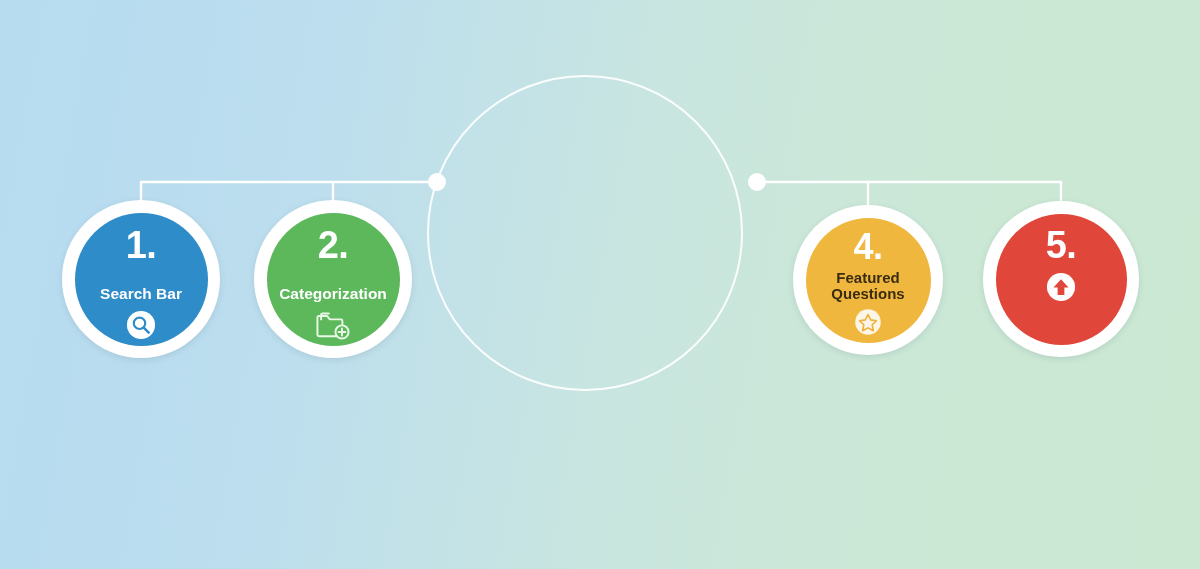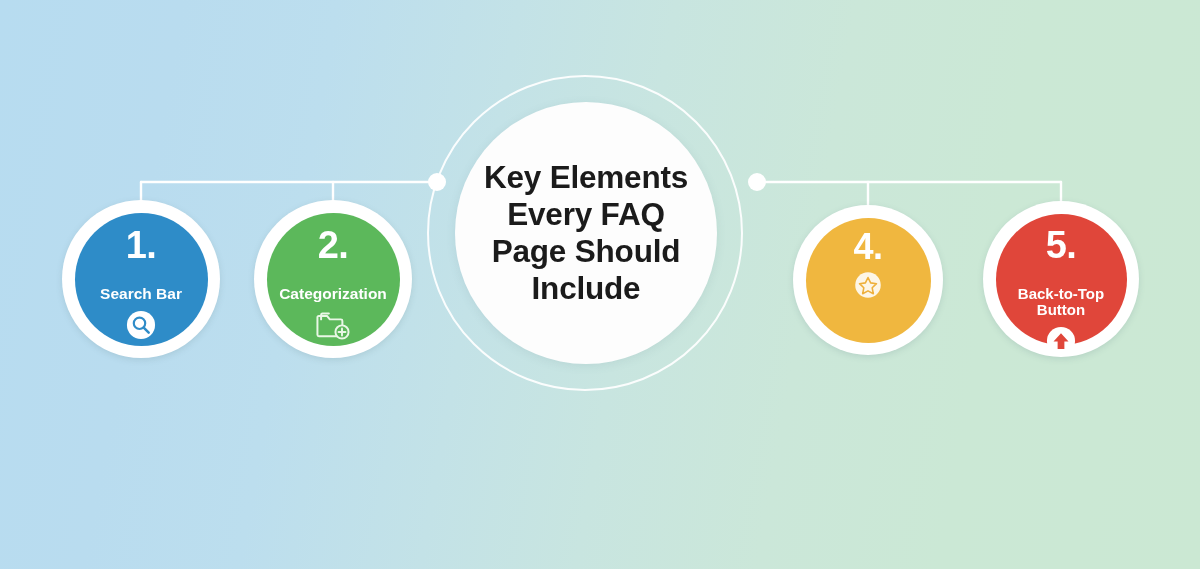--- a/index.html
+++ b/index.html
@@ -167,26 +167,20 @@
     <path d="M760 182 L1061 182" stroke="#ffffff" stroke-width="2.4" fill="none" stroke-linecap="round"></path>
     <path d="M868 182 L868 208" stroke="#ffffff" stroke-width="2.4" fill="none" stroke-linecap="round"></path>
     <path d="M1061 182 L1061 204" stroke="#ffffff" stroke-width="2.4" fill="none" stroke-linecap="round"></path>
   </svg>
 
   <div id="center-ring"></div>
 
   <div class="hub-dot" id="hub-dot-left"></div>
   <div class="hub-dot" id="hub-dot-right"></div>
 
-  <div id="center-hub">
-    <div id="center-title">Key Elements
-Every FAQ
-Page Should
-Include</div>
-  </div>
 
   <div class="node" id="node-1">
     <div class="node-inner" style="background:#2e8cc8">
       <div class="node-num">1.</div>
       <div class="node-label">Search Bar</div>
       <span class="node-icon">
         <svg viewBox="0 0 32 32" xmlns="http://www.w3.org/2000/svg" width="30" height="30">
           <circle cx="16" cy="16" r="15" fill="#ffffff"></circle>
           <circle cx="14.4" cy="14.2" r="6.1" fill="none" stroke="#2e8cc8" stroke-width="2.3"></circle>
           <line x1="18.9" y1="18.8" x2="24.2" y2="24.1" stroke="#2e8cc8" stroke-width="2.7" stroke-linecap="round"></line>
@@ -208,35 +202,35 @@
           <line x1="28.6" y1="19.7" x2="28.6" y2="27.1" stroke="#e9f7e6" stroke-width="2.1" stroke-linecap="round"></line>
           <line x1="24.9" y1="23.4" x2="32.3" y2="23.4" stroke="#e9f7e6" stroke-width="2.1" stroke-linecap="round"></line>
         </svg>
       </span>
     </div>
   </div>
 
   <div class="node" id="node-4">
     <div class="node-inner" style="background:#f0b73f">
       <div class="node-num">4.</div>
+      <div class="node-label" style="color:#3a2c10;white-space:pre-line">Featured
+Questions</div>
       <span class="node-icon" style="width:28px;height:28px">
         <svg viewBox="0 0 32 32" xmlns="http://www.w3.org/2000/svg" width="28" height="28">
           <circle cx="16" cy="16" r="14.6" fill="#fdf6e6"></circle>
           <path d="M16 7.4 L19 13.6 L25.7 14.5 L20.8 19.2 L22.1 26 L16 22.7
                    L9.9 26 L11.2 19.2 L6.3 14.5 L13 13.6 Z" fill="none" stroke="#eeb03a" stroke-width="1.8" stroke-linejoin="round"></path>
         </svg>
       </span>
     </div>
   </div>
 
   <div class="node" id="node-5">
     <div class="node-inner" style="background:#e0463a">
       <div class="node-num">5.</div>
-      <div class="node-label" style="white-space:pre-line">Back-to-Top
-Button</div>
       <span class="node-icon">
         <svg viewBox="0 0 32 32" xmlns="http://www.w3.org/2000/svg" width="30" height="30">
           <circle cx="16" cy="16" r="15" fill="#ffffff"></circle>
           <path d="M16 7.6 L24 16.4 H19.6 V24.4 H12.4 V16.4 H8 Z" fill="#e0463a"></path>
         </svg>
       </span>
     </div>
   </div>
 
 

